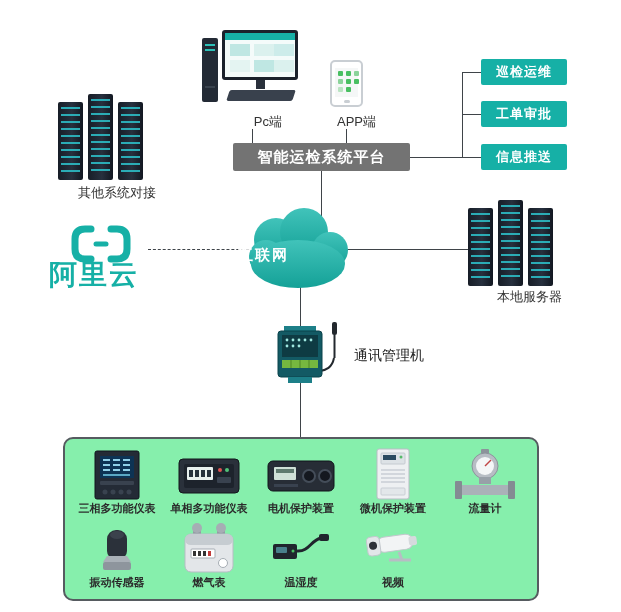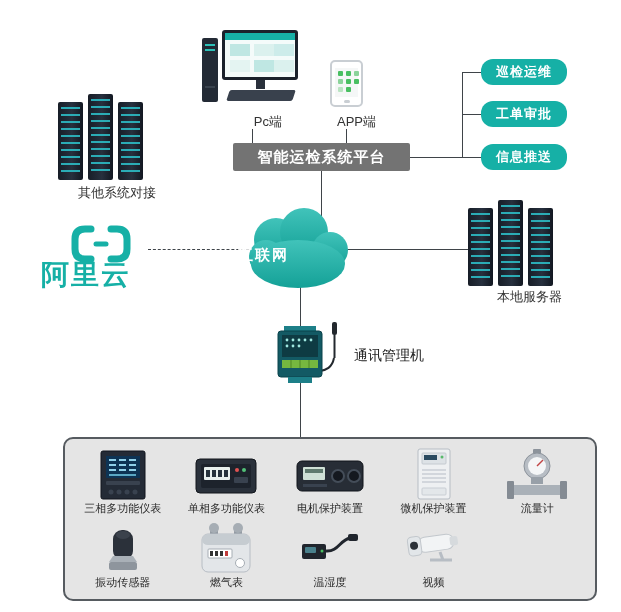--- a/index.html
+++ b/index.html
@@ -15,21 +15,21 @@
 
   
   .banner{
     position:absolute;left:233px;top:143px;width:177px;height:28px;
     background:#737373;color:#fff;font-weight:bold;font-size:15px;letter-spacing:1px;
     display:flex;align-items:center;justify-content:center;border-radius:2px;
   }
   .fbtn{
     position:absolute;left:481px;width:86px;height:26px;background:#16b0a6;color:#fff;
     font-weight:bold;font-size:13px;display:flex;align-items:center;justify-content:center;
-    border-radius:12px;letter-spacing:1px;
+    border-radius:2px;letter-spacing:1px;
   }
   .nlabel{position:absolute;font-size:13px;color:#333;text-align:right;white-space:nowrap;}
 
   
   .pc-group{position:absolute;left:196px;top:26px;width:110px;height:86px;}
   .pc-tower{position:absolute;left:6px;top:12px;width:16px;height:64px;background:#232a35;border-radius:2px;}
   .pc-tower::before{content:"";position:absolute;left:3px;top:6px;width:10px;height:2px;background:#2cc0b8;box-shadow:0 5px 0 #2cc0b8,0 42px 0 #39424d;}
   .pc-monitor{position:absolute;left:26px;top:4px;width:76px;height:50px;background:#1b212b;border-radius:3px;padding:3px;box-sizing:border-box;}
   .pc-screen{width:100%;height:100%;background:#f4fbfa;position:relative;overflow:hidden;}
   .pc-screen::before{content:"";position:absolute;top:0;left:0;right:0;height:7px;background:#16b0a6;}
@@ -48,34 +48,34 @@
   
   .servers{position:absolute;display:flex;align-items:flex-end;gap:5px;}
   .tower{width:25px;height:78px;border-radius:2px;position:relative;overflow:hidden;
     background:linear-gradient(90deg,#171d27,#27303e 55%,#121721);}
   .tower::before{content:"";position:absolute;left:3px;right:3px;top:5px;bottom:5px;
     background:repeating-linear-gradient(180deg,rgba(44,186,196,.9) 0 2px,rgba(0,0,0,0) 2px 7px);}
   .servers .tower:nth-child(2){height:86px;}
 
   
   .aliyun-icon{position:absolute;left:70px;top:224px;width:62px;height:40px;}
-  .aliyun-text{position:absolute;left:24px;top:256px;width:124px;text-align:center;
+  .aliyun-text{position:absolute;left:32px;top:256px;width:124px;text-align:center;
     font-size:28px;font-weight:bold;color:#16b0a6;letter-spacing:2px;}
 
   
   .cloud{position:absolute;left:238px;top:202px;width:122px;height:94px;}
   .cloud-label{position:absolute;left:238px;top:246px;width:122px;text-align:left;
     color:#fff;font-weight:bold;font-size:15px;letter-spacing:2px;}
 
   
   .gateway{position:absolute;left:266px;top:322px;width:84px;height:66px;}
   .gateway-label{position:absolute;left:354px;top:347px;font-size:14px;color:#222;white-space:nowrap;}
 
   
-  .devbox{position:absolute;left:63px;top:437px;width:534px;height:164px;border:2px solid #565b60;border-radius:10px;box-sizing:border-box;background:#e5e5e5;}
+  .devbox{position:absolute;left:63px;top:437px;width:476px;height:164px;border:2px solid #565b60;border-radius:10px;box-sizing:border-box;background:#86efac;font-weight:bold;}
   .devgrid{position:absolute;left:2px;right:2px;top:2px;bottom:2px;display:grid;
     grid-template-columns:repeat(5,1fr);grid-template-rows:1fr 1fr;padding:4px 4px 4px;box-sizing:border-box;}
   .cell{display:flex;flex-direction:column;align-items:center;justify-content:flex-end;gap:1px;padding-bottom:3px;}
   .cell .icon{height:50px;display:flex;align-items:flex-end;justify-content:center;}
   .cell-label{font-size:11px;color:#2b2b2b;white-space:nowrap;}
 </style>
 </head>
 <body>
 
 <div id="canvas">

